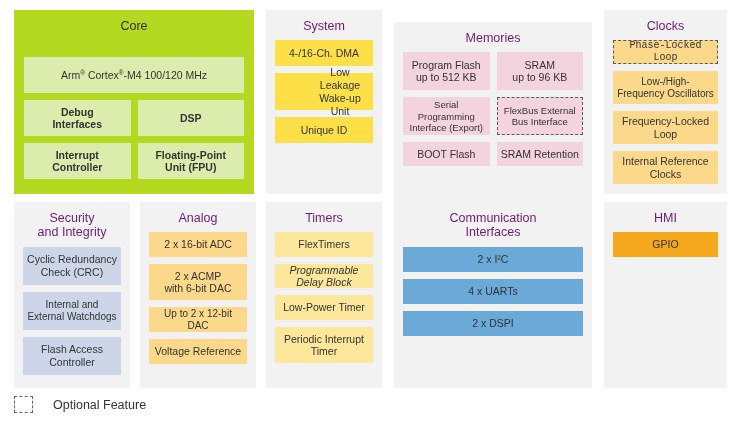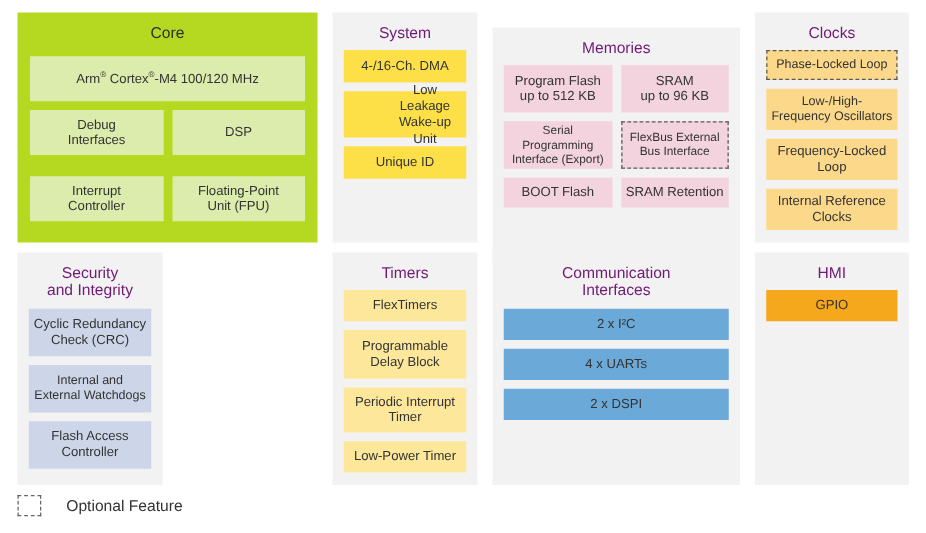--- a/index.html
+++ b/index.html
@@ -43,21 +43,21 @@
     font-size: 12.5px;
     color: #701a75;
     line-height: 1.15;
     padding-top: 9px;
     padding-bottom: 7px;
     white-space: pre-line;
   }
   .panel.core .panel-title {
     color: #2f2f2f;
     padding-top: 9px;
-    padding-bottom: 12px;
+    padding-bottom: 24px;
   }
   .blocks {
     padding: 0 9px;
   }
   .block {
     box-sizing: border-box;
     font-size: 10.5px;
     line-height: 1.22;
     text-align: center;
     color: #333333;
@@ -85,21 +85,22 @@
 
   
   .core-inner { padding: 0 10px; }
   .core-wide {
     height: 36px;
     margin-bottom: 7px;
   }
   .core-pair {
     display: flex;
     gap: 7px;
-    margin-bottom: 17px;
+    margin-bottom: 7px;
+    font-weight: bold;
   }
   .core-pair .block {
     flex: 1 1 0;
     margin-bottom: 0;
     height: 36px;
   }
 
   
   .mem-grid {
     padding: 0 9px;
@@ -182,21 +183,21 @@
         <div class="block c-pink dashed" style="font-size:9.5px;">FlexBus External
 Bus Interface</div>
         <div class="block c-pink" style="height:24px;">BOOT Flash</div>
         <div class="block c-pink" style="height:24px;">SRAM Retention</div>
       </div>
     </div>
 
     <div class="panel" style="left:604px; top:0; width:123px; height:184px;">
       <div class="panel-title">Clocks</div>
       <div class="blocks">
-        <div class="block c-amber dashed" style="height:24px;font-size:10px;">Phase-Locked Loop</div>
+        <div class="block c-amber dashed" style="height:24px;font-size:10px;font-family:Liberation Mono, monospace;">Phase-Locked Loop</div>
         <div class="block c-amber" style="height:33px;font-size:10px;">Low-/High-
 Frequency Oscillators</div>
         <div class="block c-amber" style="height:33px;">Frequency-Locked
 Loop</div>
         <div class="block c-amber" style="height:33px;">Internal Reference
 Clocks</div>
       </div>
     </div>
 
   </div>
@@ -209,30 +210,40 @@
       <div class="blocks">
         <div class="block c-bluegrey" style="height:38px;">Cyclic Redundancy
 Check (CRC)</div>
         <div class="block c-bluegrey" style="height:38px;font-size:10px;">Internal and
 External Watchdogs</div>
         <div class="block c-bluegrey" style="height:38px;text-align:center;">Flash Access
 Controller</div>
       </div>
     </div>
 
+    <div class="panel" style="left:140px; top:0; width:116px; height:186px;">
+      <div class="panel-title">Analog</div>
+      <div class="blocks">
+        <div class="block c-amber" style="height:25px;">2 x 16-bit ADC</div>
+        <div class="block c-amber" style="height:36px;">2 x ACMP
+with 6-bit DAC</div>
+        <div class="block c-amber" style="height:25px;font-size:10px;">Up to 2 x 12-bit DAC</div>
+        <div class="block c-amber" style="height:25px;">Voltage Reference</div>
+      </div>
+    </div>
 
     <div class="panel" style="left:266px; top:0; width:116px; height:186px;">
       <div class="panel-title">Timers</div>
       <div class="blocks">
         <div class="block c-yellow" style="height:25px;">FlexTimers</div>
-        <div class="block c-yellow" style="height:39px;">Programmable
+        <div class="block c-yellow" style="height:24px;font-style:italic;">Programmable
 Delay Block</div>
+        <div class="block c-yellow" style="height:25px;">Low-Power Timer</div>
         <div class="block c-yellow" style="height:36px;">Periodic Interrupt
 Timer</div>
-        <div class="block c-yellow" style="height:25px;">Low-Power Timer</div>
       </div>
     </div>
 
     <div class="panel" style="left:394px; top:0; width:198px; height:186px;">
       <div class="panel-title">Communication
 Interfaces</div>
       <div class="blocks">
         <div class="block c-blue" style="height:25px;">2 x I²C</div>
         <div class="block c-blue" style="height:25px;">4 x UARTs</div>
         <div class="block c-blue" style="height:25px;">2 x DSPI</div>

